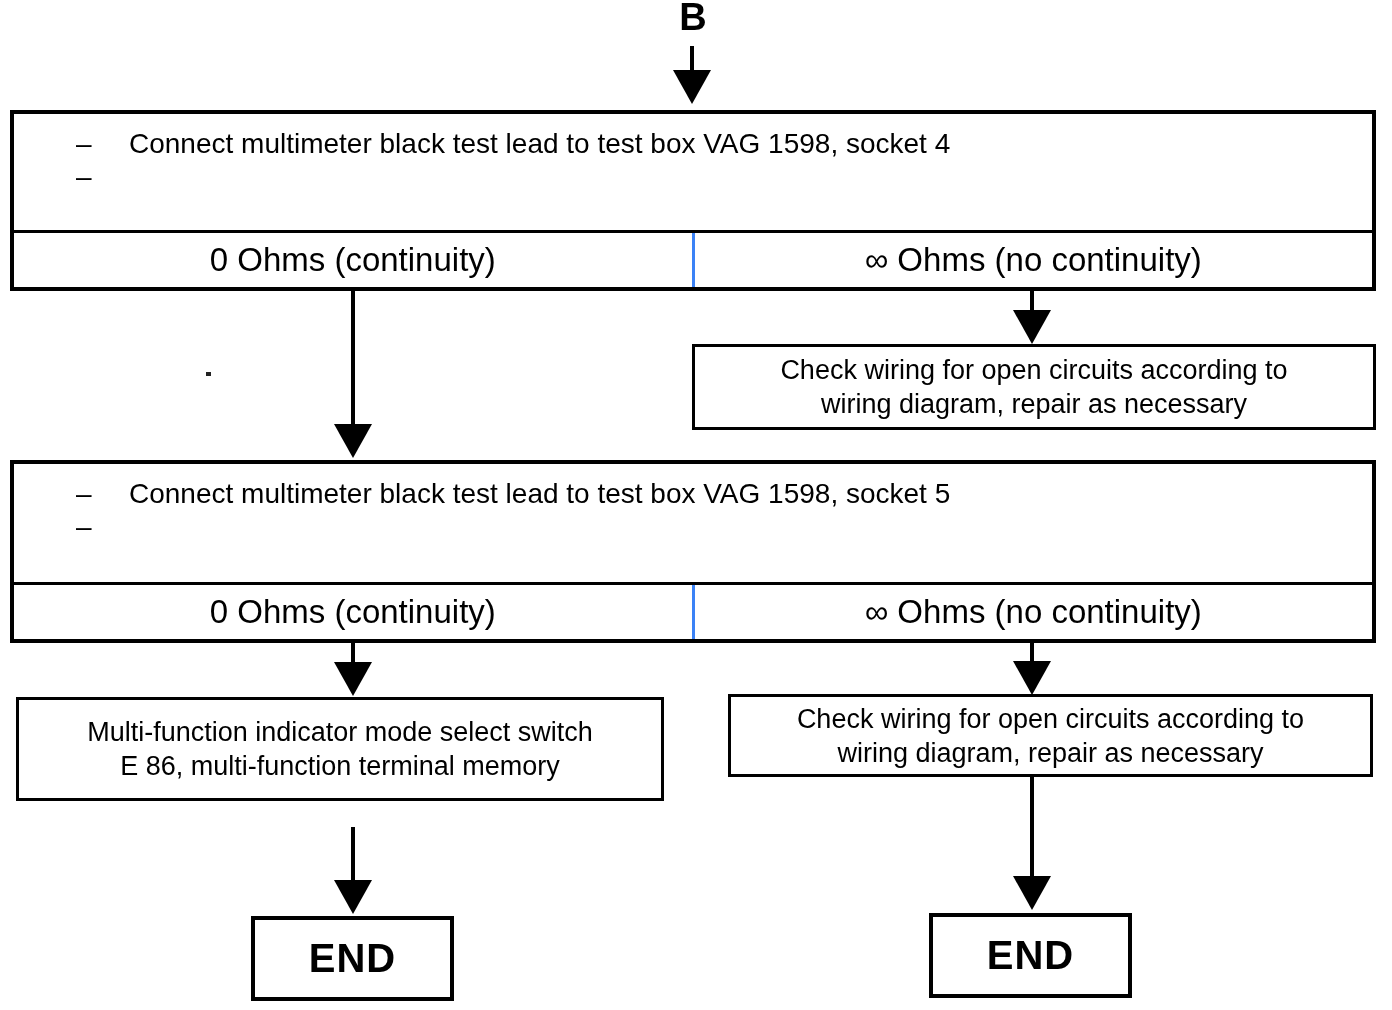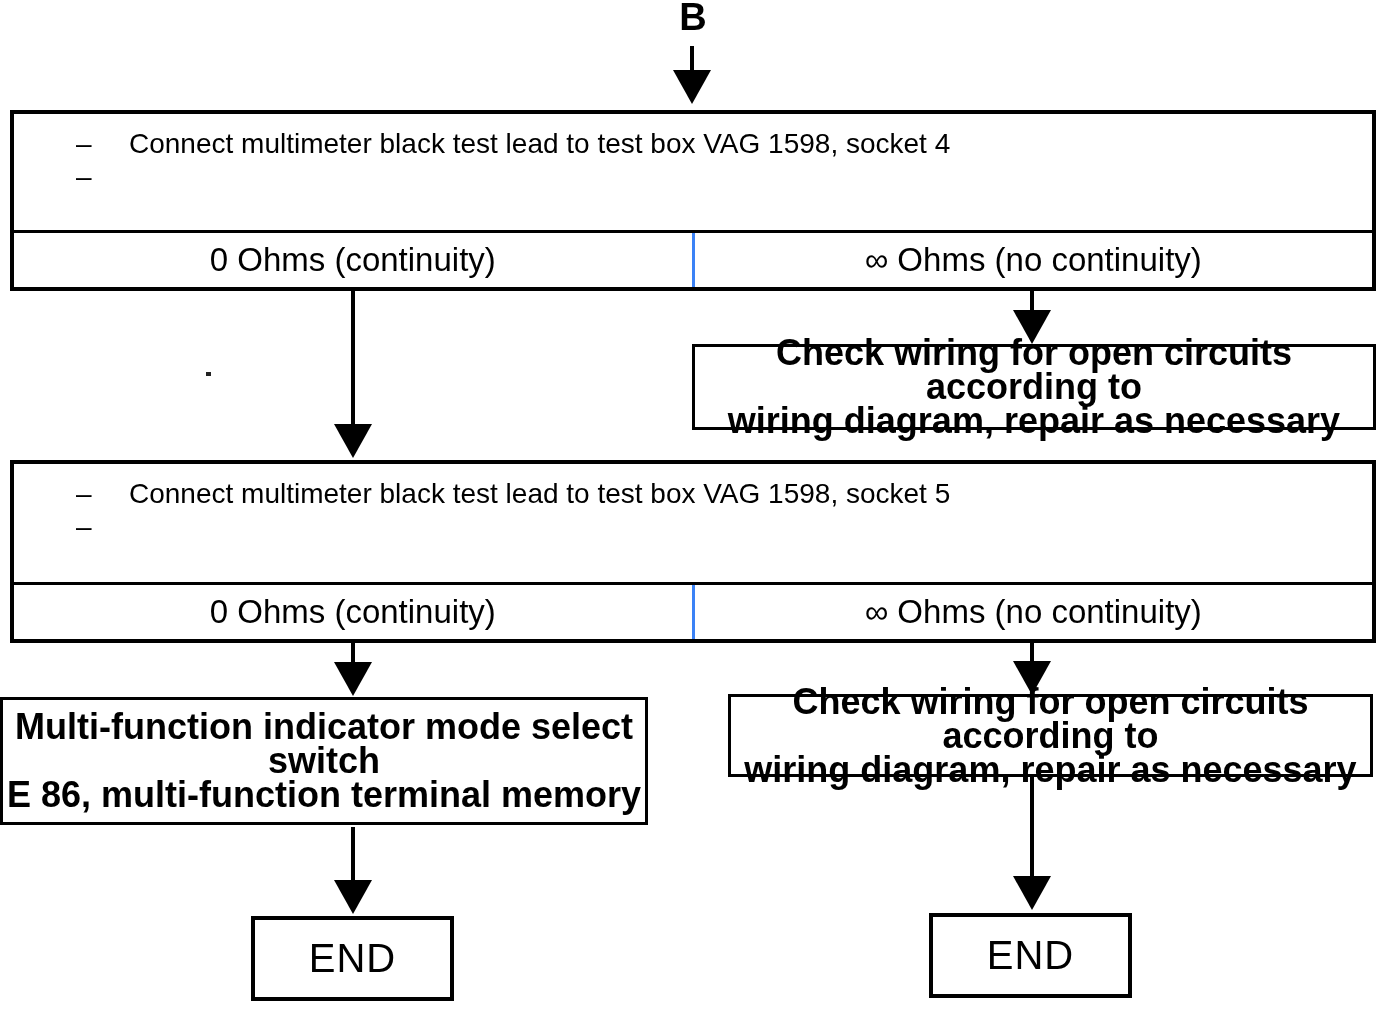--- a/index.html
+++ b/index.html
@@ -49,34 +49,33 @@
   }
   .rcell.right { border-left: 3px solid #3b82f6; }
 
   .textbox {
     border: 3px solid #000;
     background: #fff;
     display: flex;
     flex-direction: column;
     align-items: center;
     justify-content: center;
-    font-size: 36px;
+    font-size: 27px;
     line-height: 34px;
     text-align: center;
-    font-weight: bold;
   }
 
   .endbox {
     border: 4px solid #000;
     background: #fff;
     display: flex;
     align-items: center;
     justify-content: center;
     font-size: 40px;
-    font-weight: normal;
+    font-weight: bold;
     letter-spacing: 1px;
   }
 
   
   .arrow-line { position: absolute; width: 4px; background: #000; }
   .arrow-head {
     position: absolute;
     width: 0; height: 0;
     border-left: 19px solid transparent;
     border-right: 19px solid transparent;
@@ -143,21 +142,21 @@
       <div class="rcell right">∞ Ohms (no continuity)</div>
     </div>
   </div>
 
   <div class="arrow-line" style="left:351px; top:643px; height:24px;"></div>
   <div class="arrow-head" style="left:334px; top:662px;"></div>
 
   <div class="arrow-line" style="left:1030px; top:643px; height:23px;"></div>
   <div class="arrow-head" style="left:1013px; top:661px;"></div>
 
-  <div class="abs textbox" style="left:0; top:697px; width:648px; height:128px;">
+  <div class="abs textbox" style="left:16px; top:697px; width:648px; height:104px;">
     <div>Multi-function indicator mode select switch</div>
     <div>E 86, multi-function terminal memory</div>
   </div>
 
   <div class="abs textbox" style="left:728px; top:694px; width:645px; height:83px;">
     <div>Check wiring for open circuits according to</div>
     <div>wiring diagram, repair as necessary</div>
   </div>
 
   <div class="arrow-line" style="left:351px; top:827px; height:57px;"></div>

